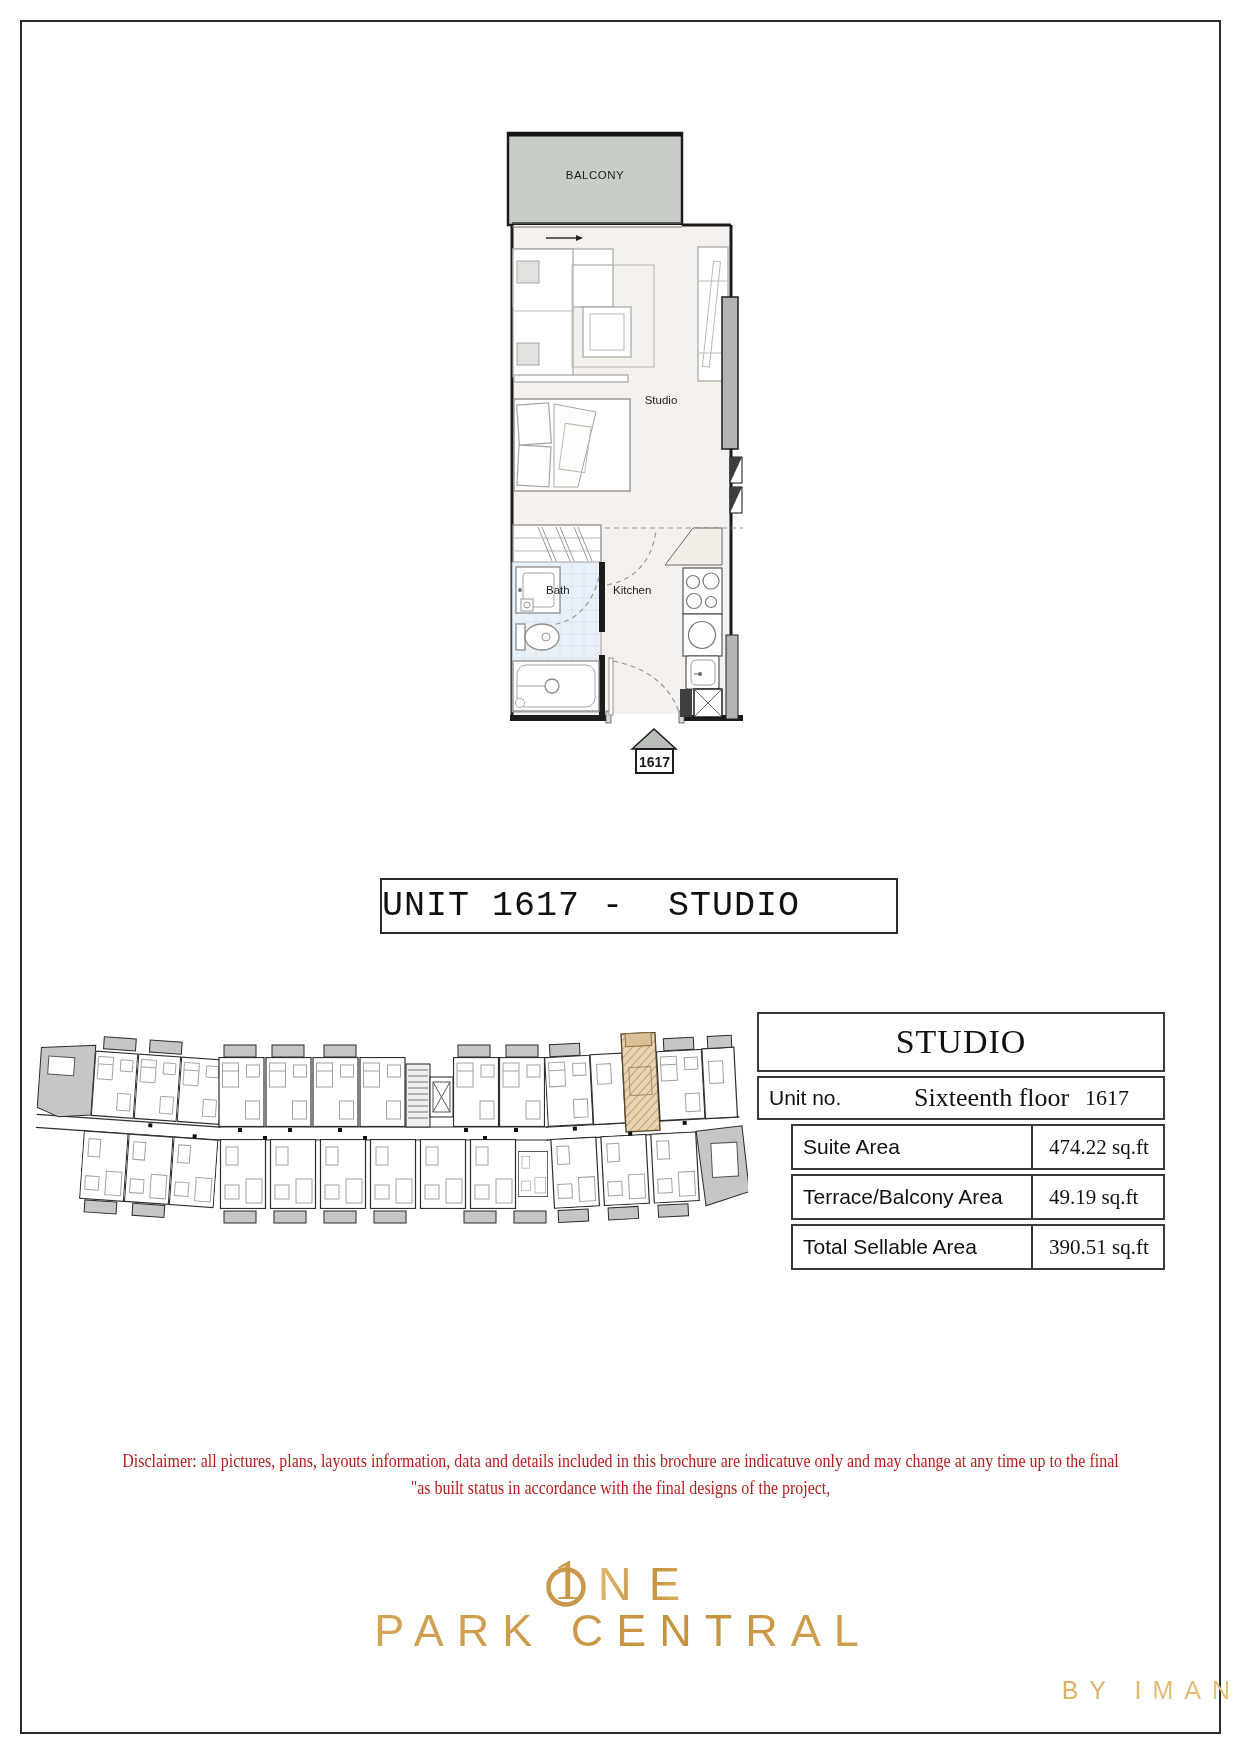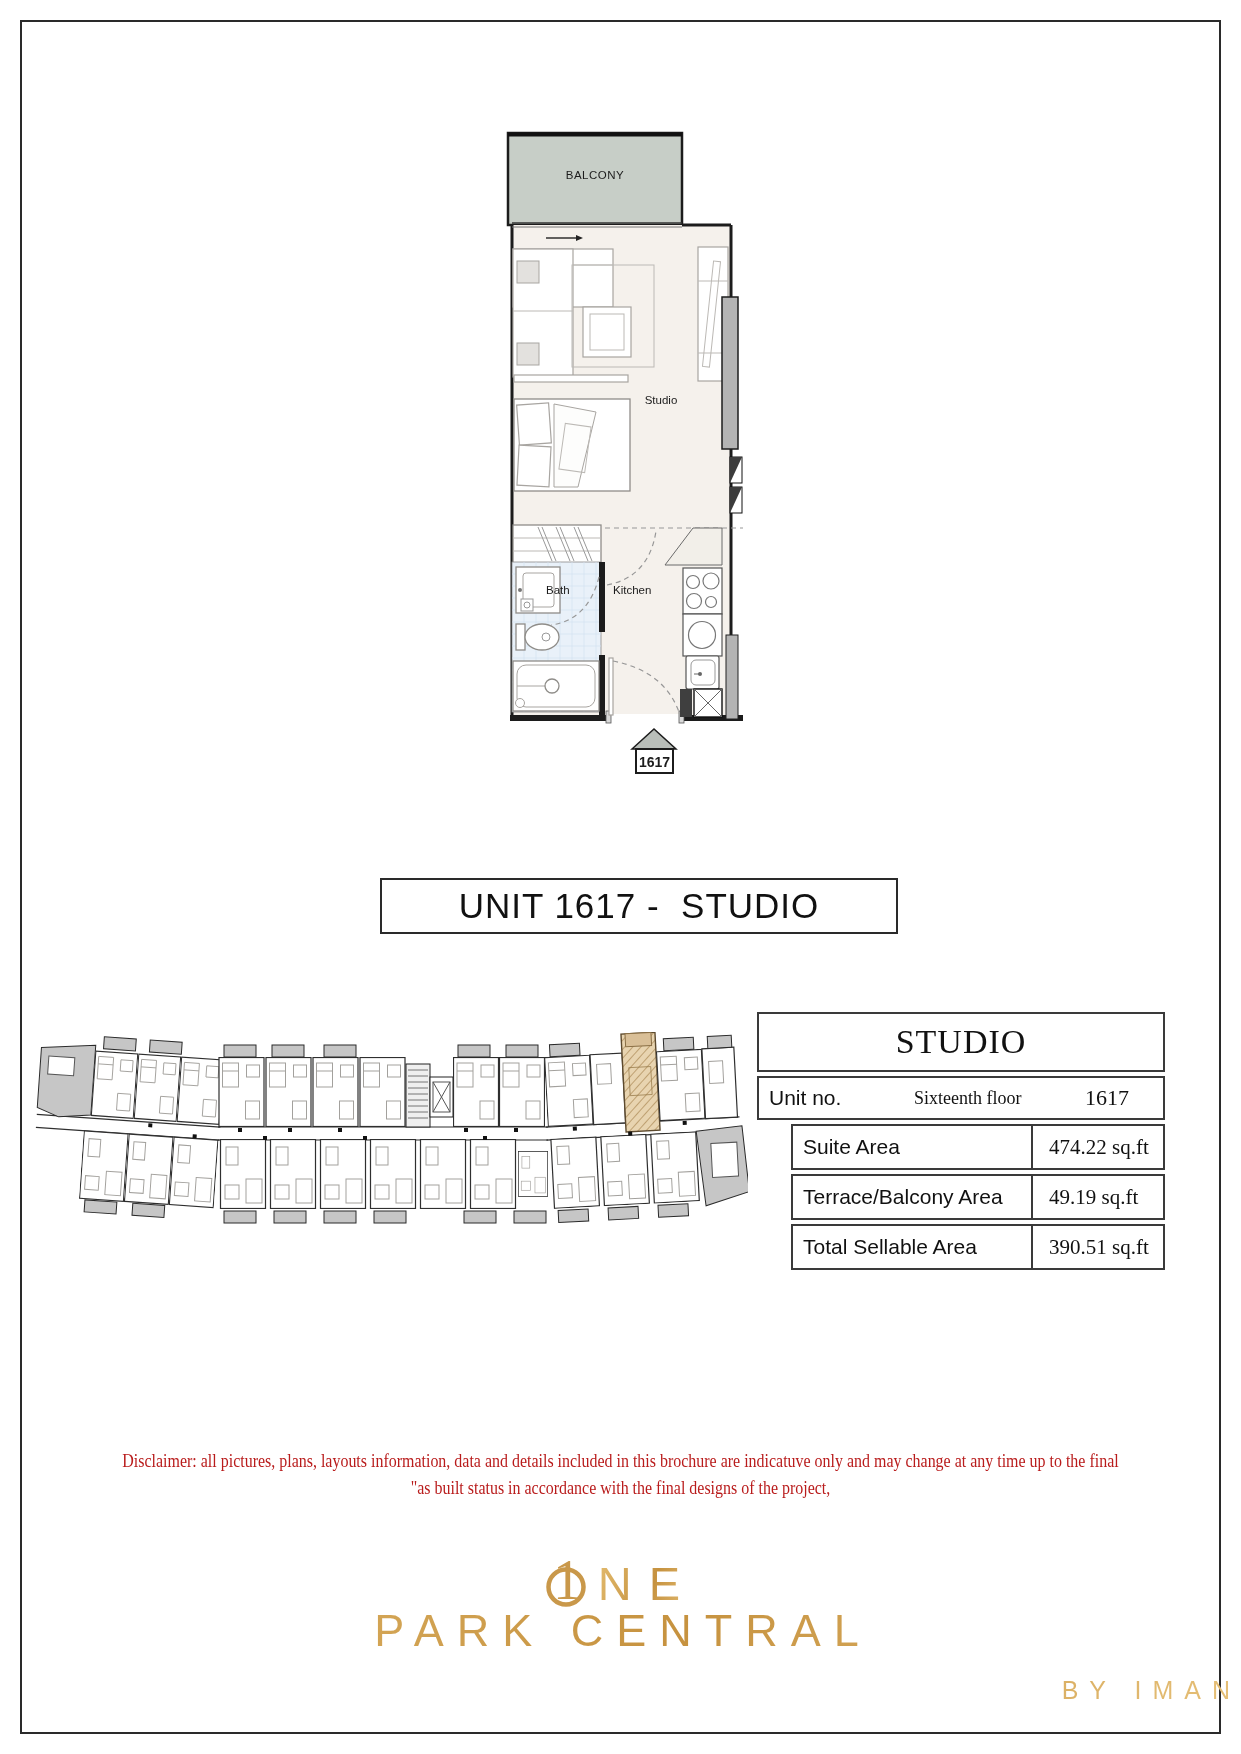--- a/index.html
+++ b/index.html
@@ -12,22 +12,22 @@
   .plan text { font-family:"Liberation Sans",sans-serif; font-size:11.5px; fill:#1c1c1c; }
   .wall { stroke:#1c1c1c; stroke-width:3; fill:none; }
   .furn { stroke:#a8a5a1; stroke-width:1.2; fill:#fff; }
   .furnl{ stroke:#bcb9b5; stroke-width:1; fill:none; }
   .fix  { stroke:#8f8d89; stroke-width:1.3; fill:#fff; }
   .kap  { stroke:#555; stroke-width:1.2; fill:#fff; }
   .dash { stroke:#979797; stroke-width:1.2; fill:none; stroke-dasharray:5 4; }
 
   
   .banner { position:absolute; left:380px; top:878px; width:514px; height:52px;
-            border:2px solid #2a2a2a; text-align:center; line-height:52px;
-            font-family:Liberation Sans, sans-serif; font-size:35px; letter-spacing:1px;
+            border:2px solid #2a2a2a; line-height:52px;
+            font-family:Liberation Mono, monospace; font-size:35px; letter-spacing:1px;
             white-space:pre; }
 
   
   .plate { position:absolute; left:28px; top:1032px; width:720px; height:205px; }
   .pw { fill:#fff; stroke:#2f2f2f; stroke-width:1.2; }
   .pf { fill:none; stroke:#a3a19d; stroke-width:1; }
   .balc { fill:#c6c6c6; stroke:#2a2a2a; stroke-width:1; }
   .cor { stroke:#2f2f2f; stroke-width:1.2; }
   .dd { fill:#111; }
 
@@ -313,21 +313,21 @@
       <rect class="dd" x="545" y="96" width="4" height="4"></rect>
       <rect class="dd" x="655" y="96" width="4" height="4"></rect>
       <rect class="dd" x="600" y="104" width="4" height="4"></rect>
     </g>
   </svg>
 
   <div class="dtable">
     <div class="trow thead">STUDIO</div>
     <div class="trow tunit">
       <span class="tlabel">Unit no.</span>
-      <span class="tser" style="left:155px; font-size:18px;">Sixteenth floor</span>
+      <span class="tser" style="left:155px; font-size:26px;">Sixteenth floor</span>
       <span class="tser" style="left:326px; font-size:22px;">1617</span>
     </div>
     <div class="trow tarea">
       <span class="tlabel">Suite Area</span>
       <span class="tdiv"></span>
       <span class="tser" style="left:256px;">474.22 sq.ft</span>
     </div>
     <div class="trow tarea">
       <span class="tlabel">Terrace/Balcony Area</span>
       <span class="tdiv"></span>

